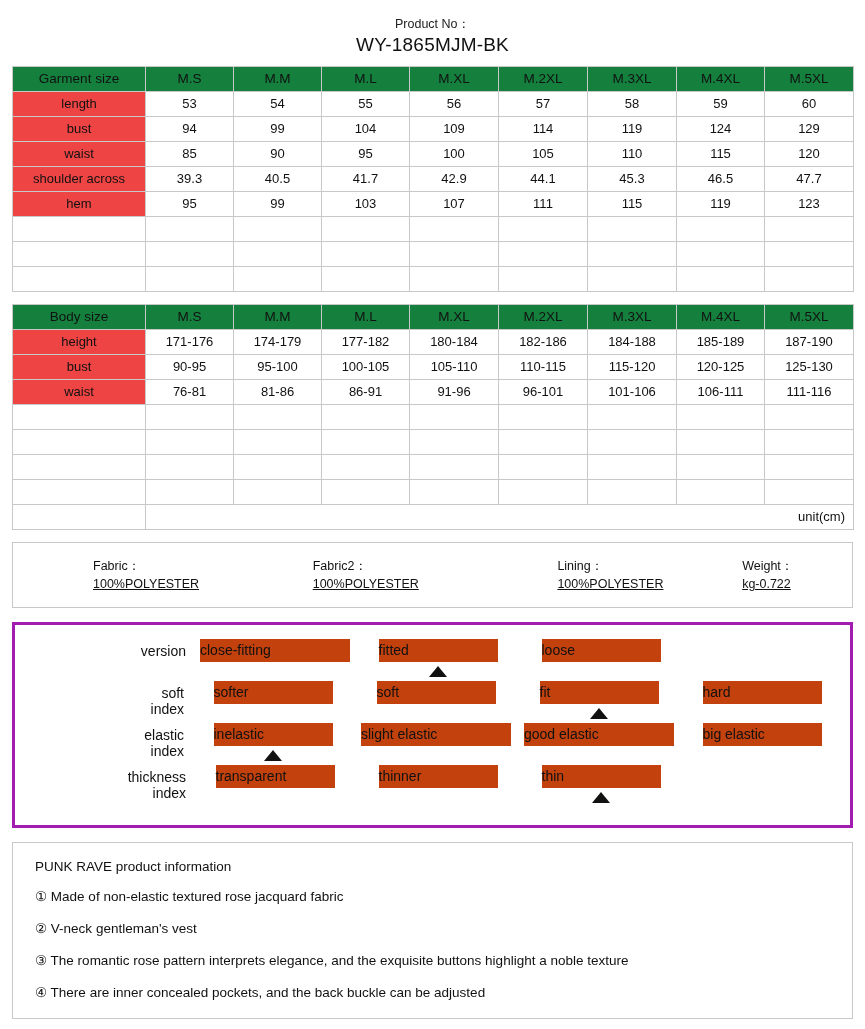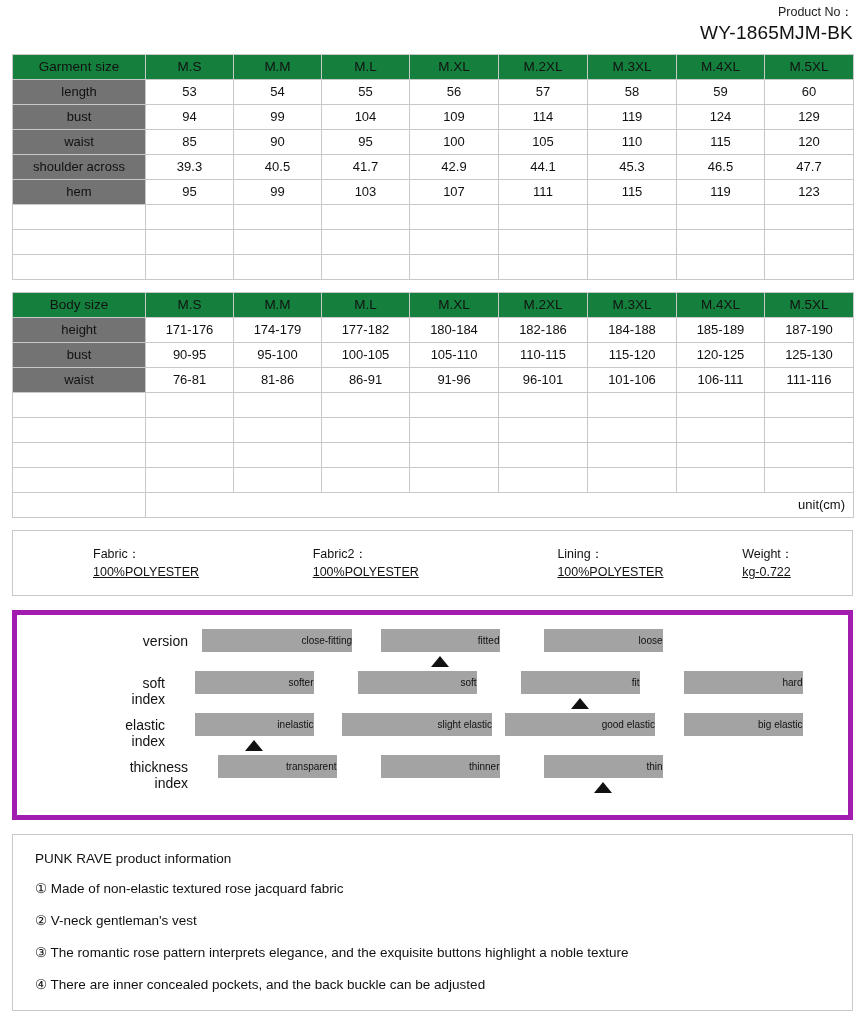--- a/index.html
+++ b/index.html
@@ -16,22 +16,22 @@
     position: relative;
   }
   .page {
     width: 865px;
     box-sizing: border-box;
     padding: 0 12px;
   }
 
   
   .header {
-    text-align: right;
-    padding-top: 4px;
+    text-align: center;
+    padding-top: 16px;
   }
   .header .pno-label {
     font-size: 12.5px;
     color: #222;
     line-height: 1.3;
   }
   .header .pno-value {
     font-size: 19px;
     color: #111;
     line-height: 1.35;
@@ -53,21 +53,21 @@
     color: #111;
     padding: 0;
     overflow: hidden;
     white-space: nowrap;
   }
   table.size-table td.head {
     background: #15803d;
     font-size: 13.5px;
   }
   table.size-table td.rowlabel {
-    background: #737373;
+    background: #ef4444;
   }
   table.size-table tr.blank td {
     height: 24px;
   }
   td.unit-cell {
     text-align: right !important;
     padding-right: 8px !important;
     font-size: 13px;
   }
   .table-gap {
@@ -93,23 +93,23 @@
   .fabric-cell .f-value { display: block; text-decoration: underline; }
   .fabric-1 { margin-left: 80px; width: 220px; }
   .fabric-2 { width: 245px; }
   .fabric-3 { width: 185px; }
   .fabric-4 { width: 110px; }
 
   
   .attr-box {
     width: 841px;
     margin: 14px auto 0 auto;
-    border: 5px solid #a21caf;
+    border: 3px solid #a21caf;
     box-sizing: border-box;
-    padding: 14px 17px 18px 0;
+    padding: 14px 0 18px 0;
   }
   .attr-row {
     display: flex;
     align-items: flex-start;
     margin-bottom: 4px;
     position: relative;
   }
   .attr-label {
     width: 185px;
     text-align: right;
@@ -126,26 +126,26 @@
     gap: 0;
   }
   .opt-wrap {
     width: 150px;
     display: flex;
     flex-direction: column;
     align-items: center;
     margin-right: 13px;
   }
   .opt {
-    background: #a3a3a3;
+    background: #c2410c;
     width: 119px;
     height: 23px;
     line-height: 23px;
-    text-align: right;
-    font-size: 10px;
+    text-align: left;
+    font-size: 14px;
     color: #111;
   }
   .opt.wide { width: 150px; }
   .marker {
     width: 0;
     height: 0;
     border-left: 9px solid transparent;
     border-right: 9px solid transparent;
     border-bottom: 11px solid #111;
     margin-top: 4px;

